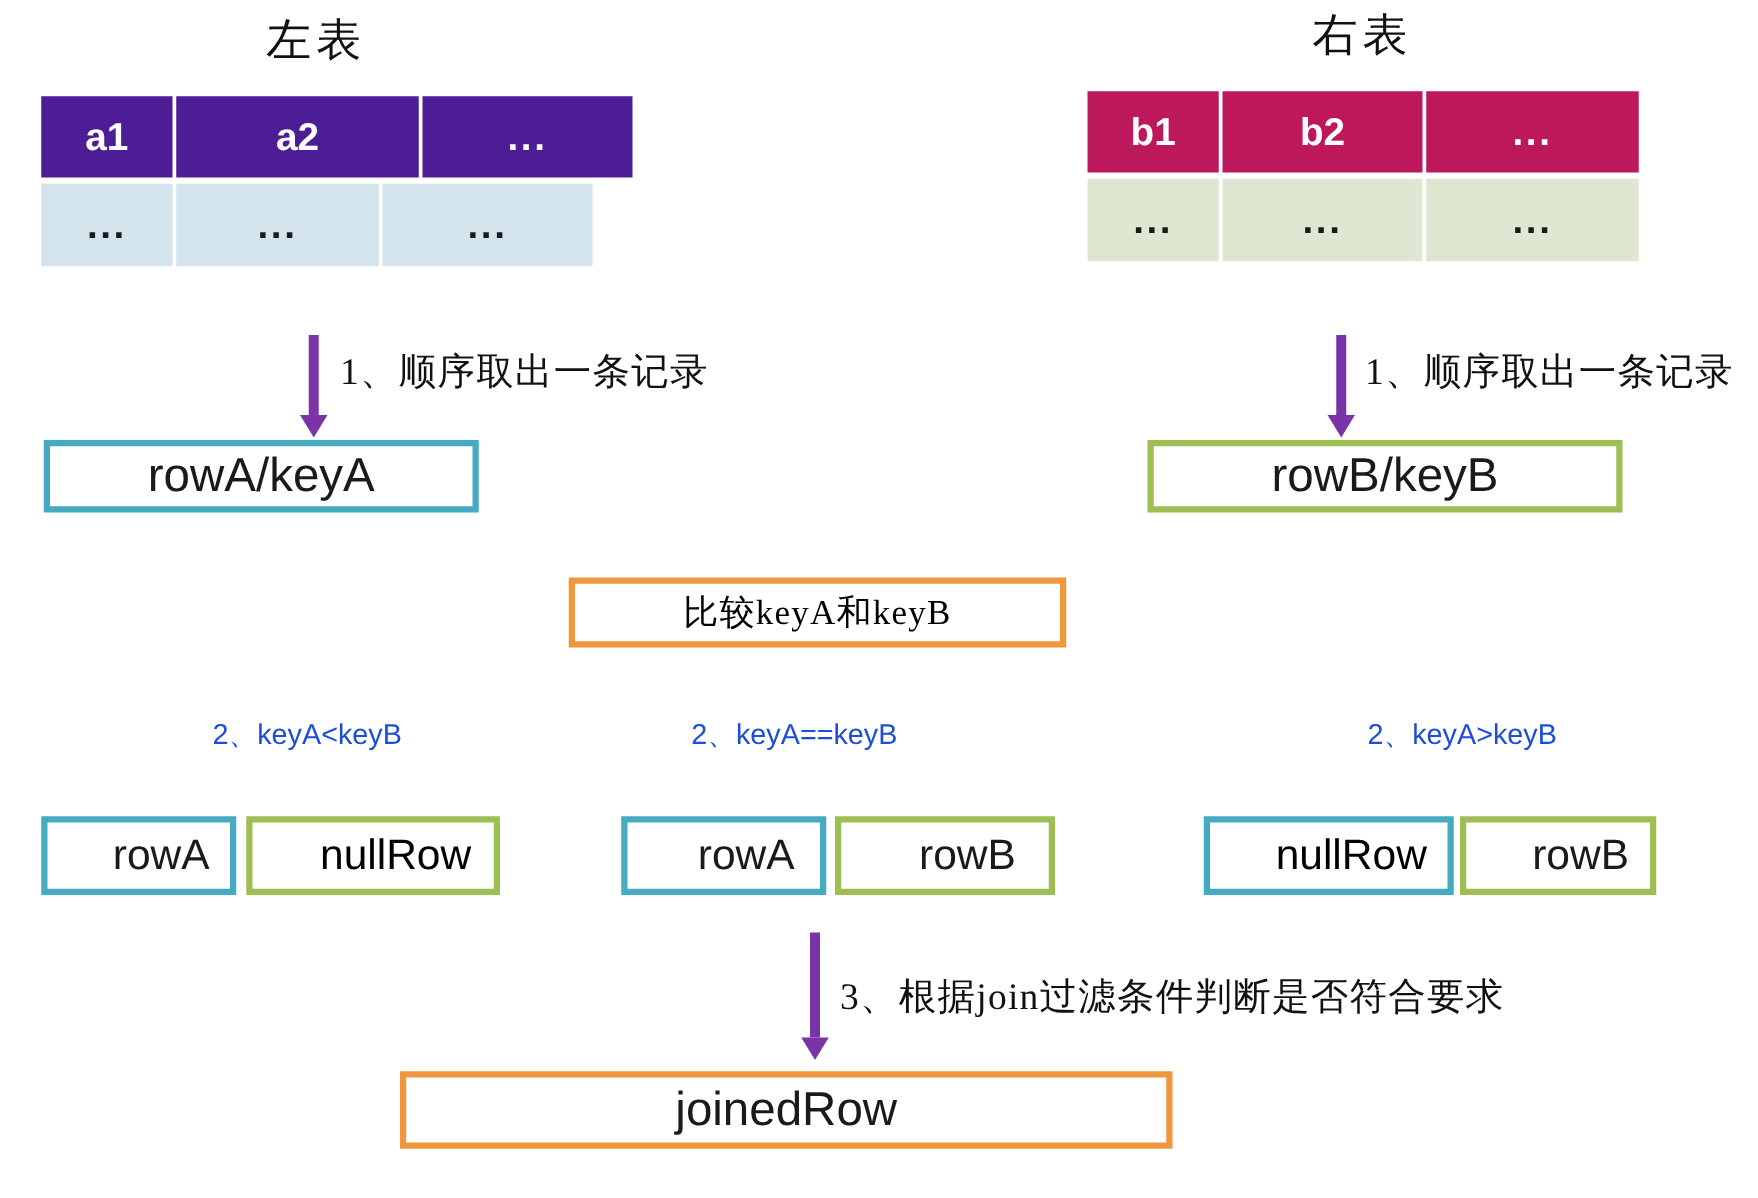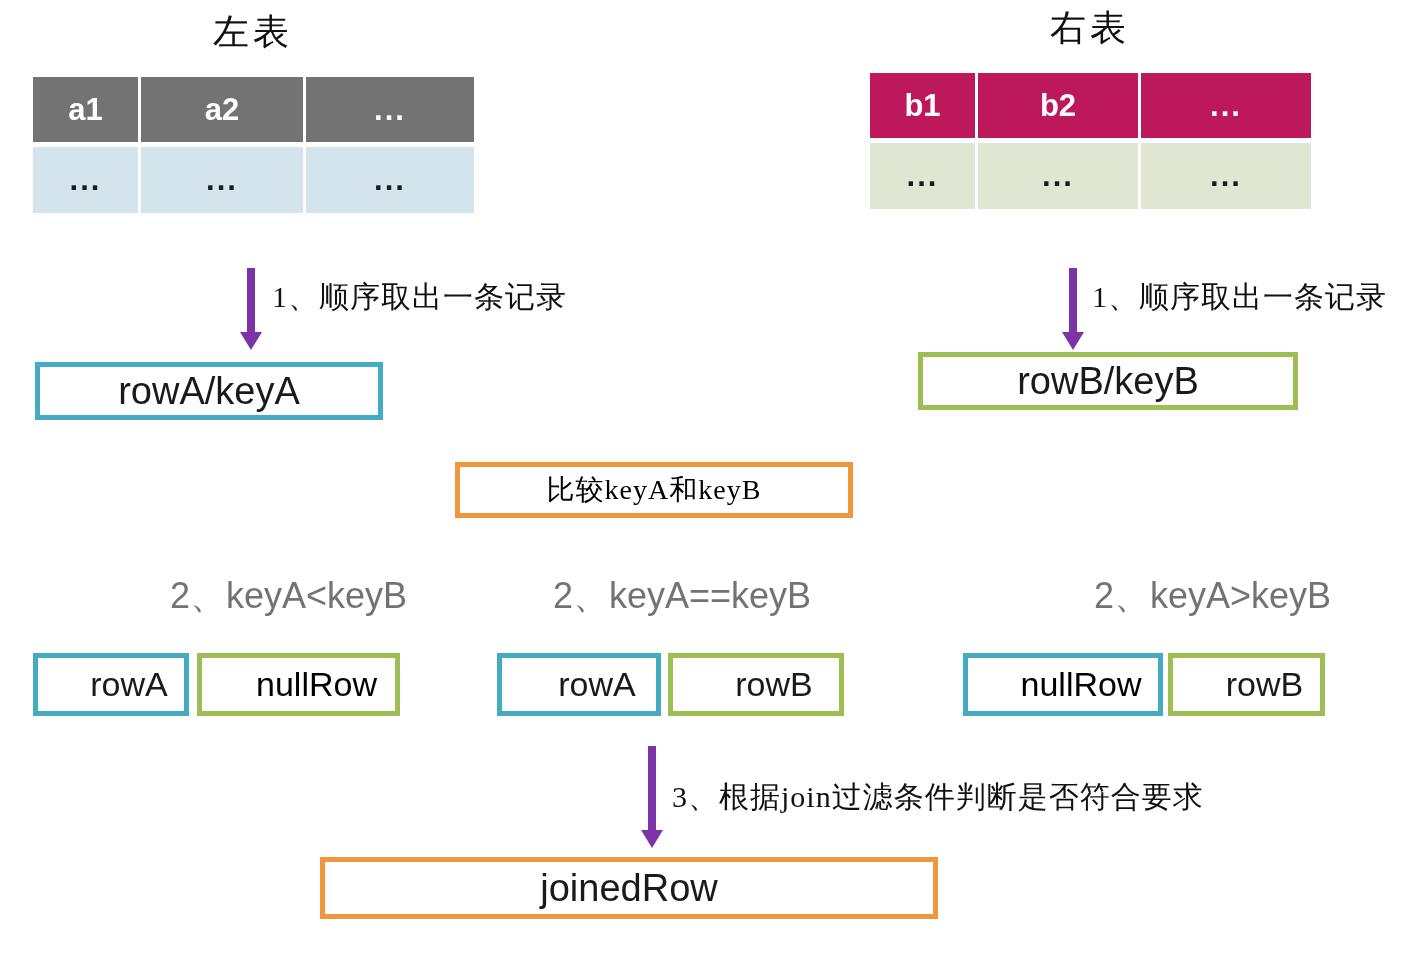--- a/index.html
+++ b/index.html
@@ -52,21 +52,21 @@
     height: 65px;
     color: #ffffff;
     font-size: 31px;
   }
   .body-cell {
     height: 66px;
     color: #1a1a1a;
     font-size: 31px;
   }
   
-  .blue .head-cell { background: #737373; }
+  .blue .head-cell { background: #4c1d95; }
   .blue .body-cell { background: #d4e4ec; }
   
   .green .head-cell { background: #be185d; }
   .green .body-cell { background: #dfe7d2; }
 
   .dots { letter-spacing: 2px; font-weight: bold; }
 
   
   .arrow {
     position: absolute;
@@ -116,36 +116,36 @@
   .txt-red { color: #000000; }
 
   .cjk-box {
     font-family: "Liberation Serif", serif;
     font-size: 28px;
     letter-spacing: 1px;
   }
 
   
   .cond {
-    font-size: 36px;
-    color: #737373;
+    font-size: 23px;
+    color: #1d4ed8;
     white-space: nowrap;
   }
 </style>
 </head>
 <body>
 
 <div id="canvas">
 
   <div class="abs table-title" style="left:33px; top:8px; width:440px;">左表</div>
 
   <div class="abs tbl blue" style="left:33px; top:77px;">
     <div class="tbl-row">
       <div class="cell head-cell" style="width:105px;">a1</div>
-      <div class="cell head-cell" style="width:162px;">a2</div>
+      <div class="cell head-cell" style="width:194px;">a2</div>
       <div class="cell head-cell dots" style="width:168px;">...</div>
     </div>
     <div class="tbl-row">
       <div class="cell body-cell dots" style="width:105px;">...</div>
       <div class="cell body-cell dots" style="width:162px;">...</div>
       <div class="cell body-cell dots" style="width:168px;">...</div>
     </div>
   </div>
 
   <div class="abs table-title" style="left:870px; top:4px; width:440px;">右表</div>
@@ -168,21 +168,21 @@
     <div class="headtip" style="top:64px;"></div>
   </div>
   <div class="abs note" style="left:272px; top:277px;">1、顺序取出一条记录</div>
 
   <div class="arrow" style="left:1062px; top:268px; height:82px;">
     <div class="shaft" style="height:64px;"></div>
     <div class="headtip" style="top:64px;"></div>
   </div>
   <div class="abs note" style="left:1092px; top:277px;">1、顺序取出一条记录</div>
 
-  <div class="abs box box-blue box-lg" style="left:35px; top:352px; width:348px; height:58px;margin-top:10px;">rowA/keyA</div>
+  <div class="abs box box-blue box-lg" style="left:35px; top:352px; width:348px; height:58px;">rowA/keyA</div>
 
   <div class="abs box box-green box-lg" style="left:918px; top:352px; width:380px; height:58px;">rowB/keyB</div>
 
   <div class="abs box box-orange cjk-box" style="left:455px; top:462px; width:398px; height:56px;">比较keyA和keyB</div>
 
   <div class="abs cond" style="left:170px; top:572px;">2、keyA&lt;keyB</div>
   <div class="abs box box-blue box-md" style="left:33px; top:653px; width:156px; height:63px;">rowA</div>
   <div class="abs box box-green box-md txt-red" style="left:197px; top:653px; width:203px; height:63px;">nullRow</div>
 
   <div class="abs cond" style="left:553px; top:572px;">2、keyA==keyB</div>

